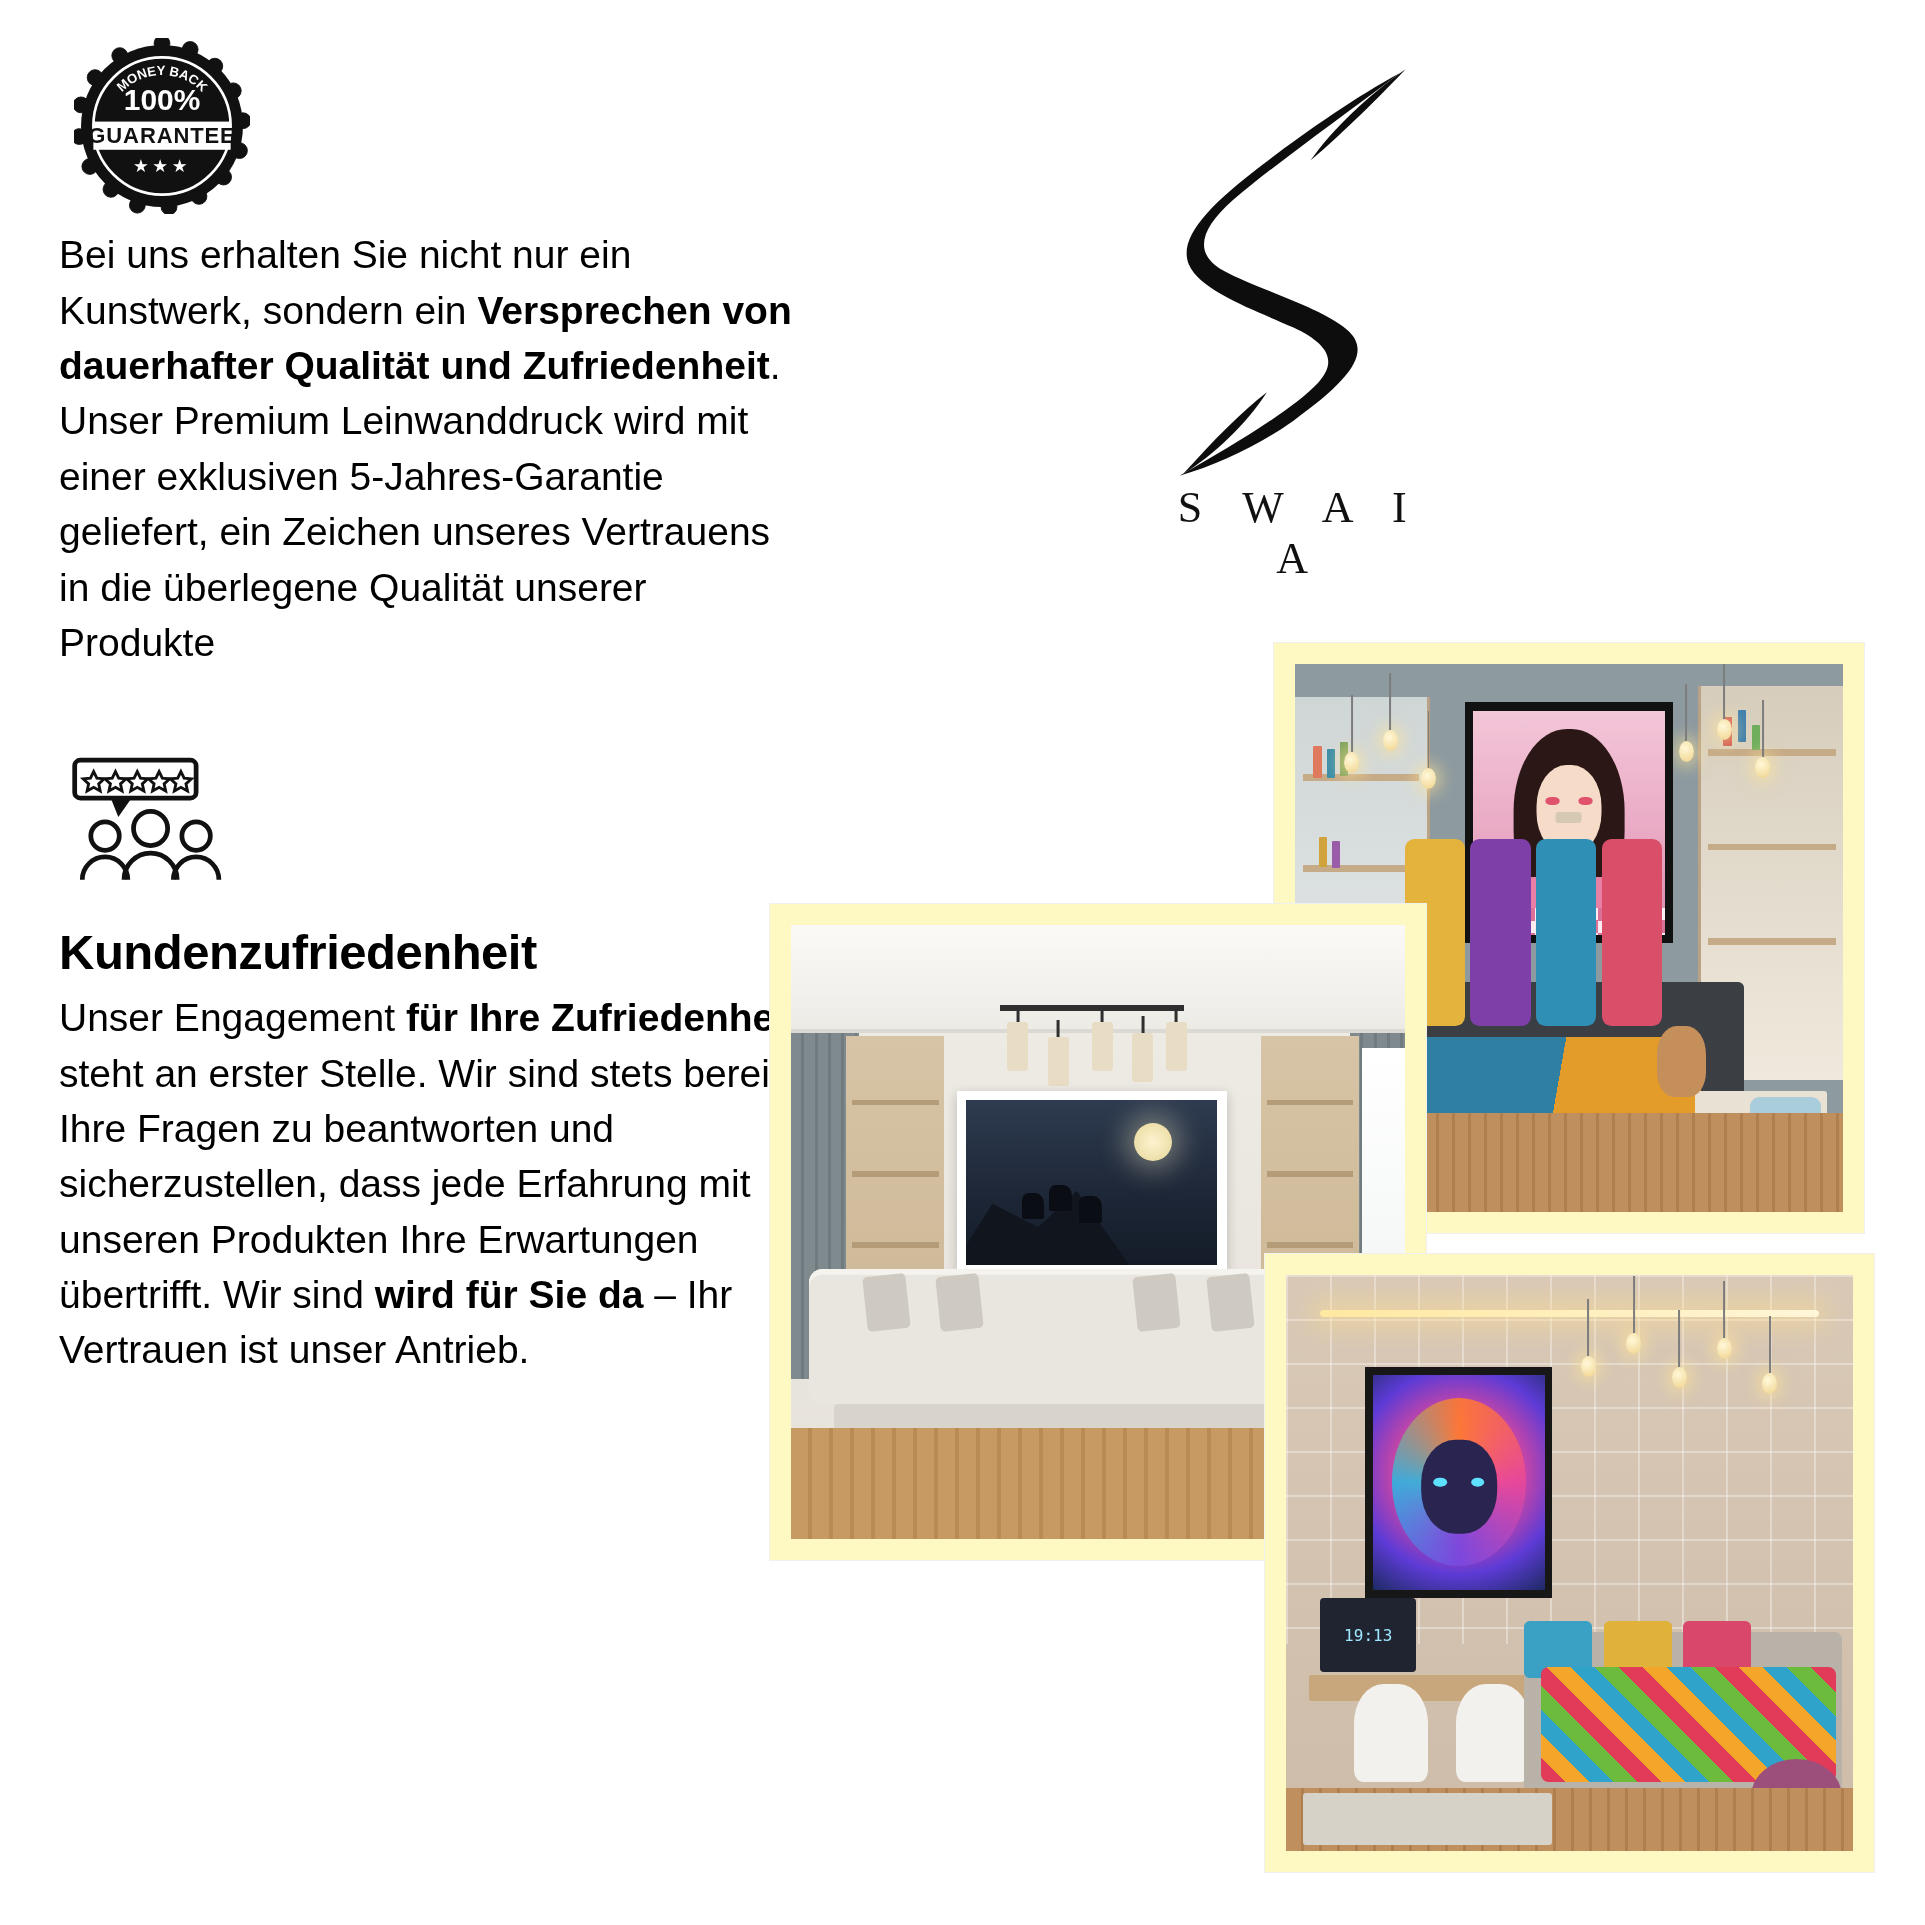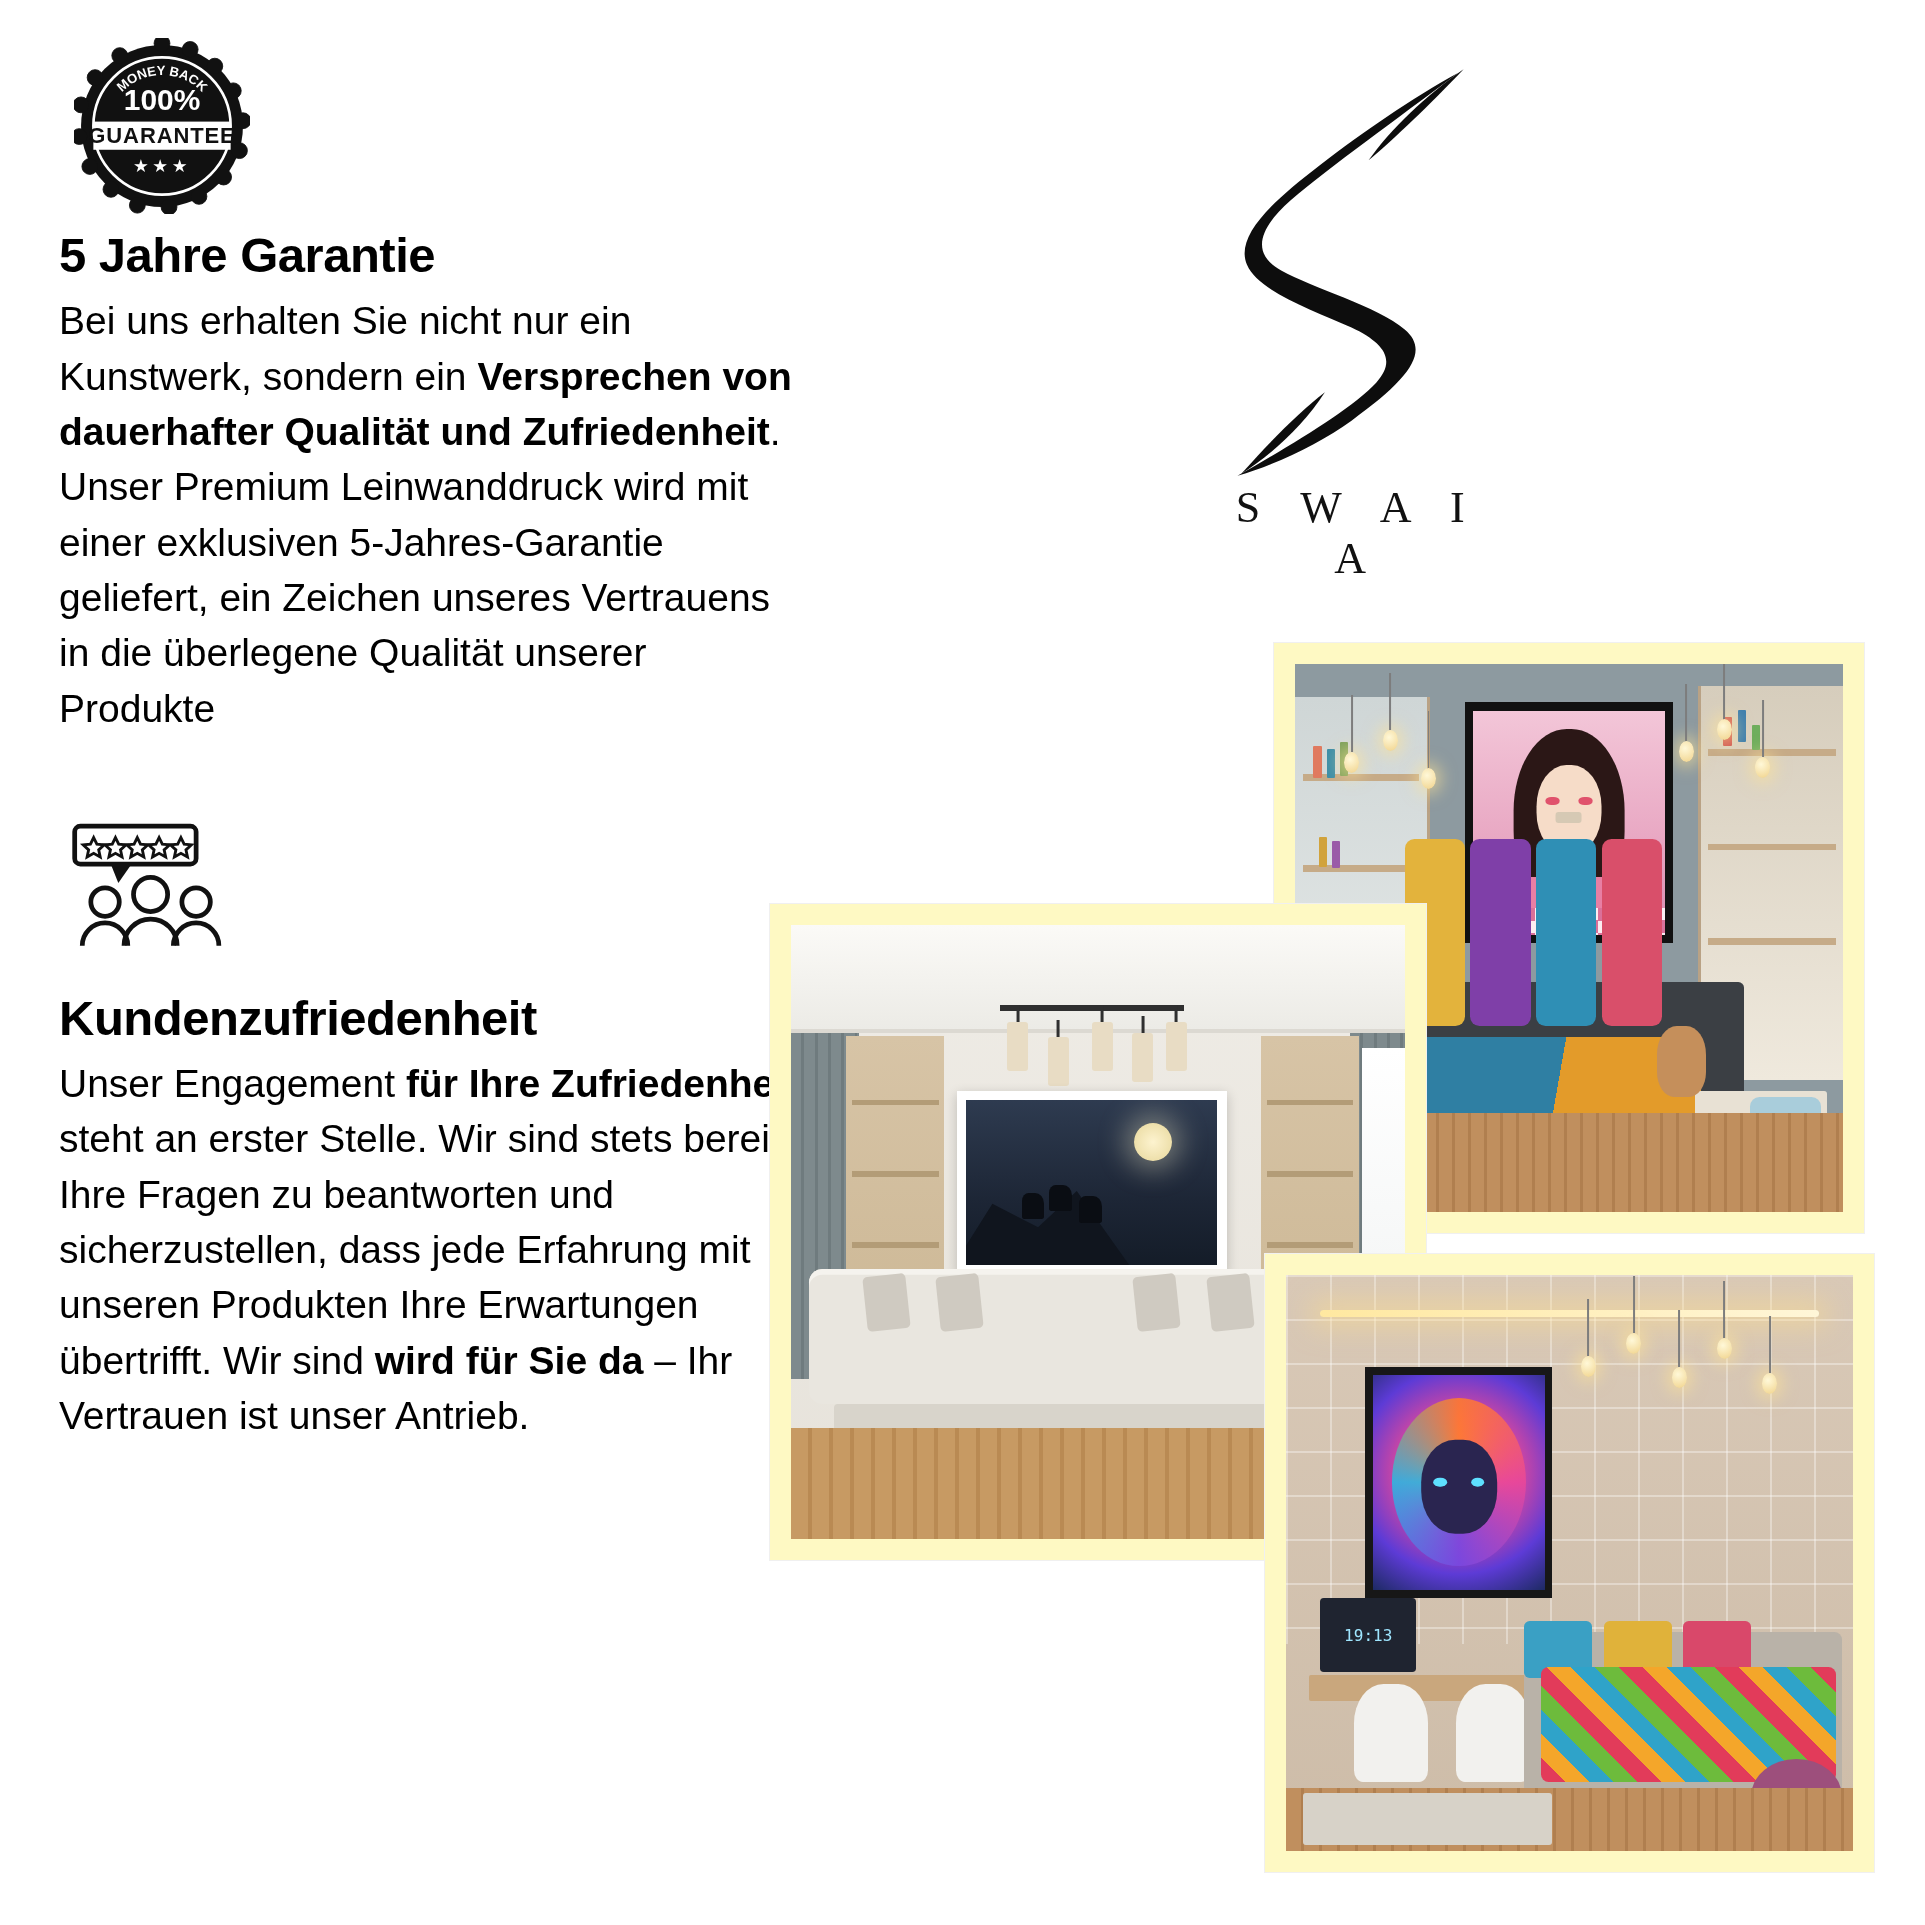--- a/index.html
+++ b/index.html
@@ -54,21 +54,21 @@
     margin: 86px 0 25px 9.5px;
     width: 166px;
     height: 143px;
   }
 
   .block-two { margin-top: 16px; }
 
   
   .logo-wrap {
     position: absolute;
-    left: 1194px;
+    left: 1136px;
     top: 67px;
     width: 314px;
     text-align: center;
   }
   .logo-mark { width: 285px; height: 409px; display: block; margin: 0 auto; }
   .logo-word {
     font-size: 44px;
     letter-spacing: 15px;
     font-family: "Liberation Serif", serif;
     color: #111;
@@ -362,21 +362,20 @@
           <textPath href="#arcpath" startOffset="50%" text-anchor="middle">MONEY BACK</textPath>
         </text>
         <text x="100" y="82" text-anchor="middle" fill="#ffffff" font-family="Liberation Sans, sans-serif" font-size="34" font-weight="bold">100%</text>
         <rect x="22" y="95" width="156" height="32" fill="#ffffff"></rect>
         <text x="100" y="119" text-anchor="middle" fill="#111111" font-family="Liberation Sans, sans-serif" font-size="25" font-weight="bold" letter-spacing="1">GUARANTEE</text>
         <text x="100" y="152" text-anchor="middle" fill="#ffffff" font-family="DejaVu Sans, sans-serif" font-size="20" letter-spacing="4">★★★</text>
       </g>
     </svg>
   </div>
 
-  <h2 class="section-title">5 Jahre Garantie</h2>
   <p class="section-body">Bei uns erhalten Sie nicht nur ein Kunstwerk, sondern ein <b>Versprechen von dauerhafter Qualität und Zufriedenheit</b>. Unser Premium Leinwanddruck wird mit einer exklusiven 5-Jahres-Garantie geliefert, ein Zeichen unseres Vertrauens in die überlegene Qualität unserer Produkte</p>
 
   <div class="review-icon">
     <svg viewBox="0 0 175 150" width="166" height="143" aria-hidden="true">
       <rect x="6" y="4" width="128" height="40" rx="6" fill="none" stroke="#111" stroke-width="5"></rect>
       <path d="M 44 44 L 52 64 L 66 44 Z" fill="#111"></path>
       <g fill="none" stroke="#111" stroke-width="3">
         <path d="M26 16 l3.4 7 7.6 .8 -5.7 5.2 1.6 7.5 -6.9-3.9 -6.9 3.9 1.6-7.5 -5.7-5.2 7.6-.8 z"></path>
         <path d="M49 16 l3.4 7 7.6 .8 -5.7 5.2 1.6 7.5 -6.9-3.9 -6.9 3.9 1.6-7.5 -5.7-5.2 7.6-.8 z"></path>
         <path d="M72 16 l3.4 7 7.6 .8 -5.7 5.2 1.6 7.5 -6.9-3.9 -6.9 3.9 1.6-7.5 -5.7-5.2 7.6-.8 z"></path>

